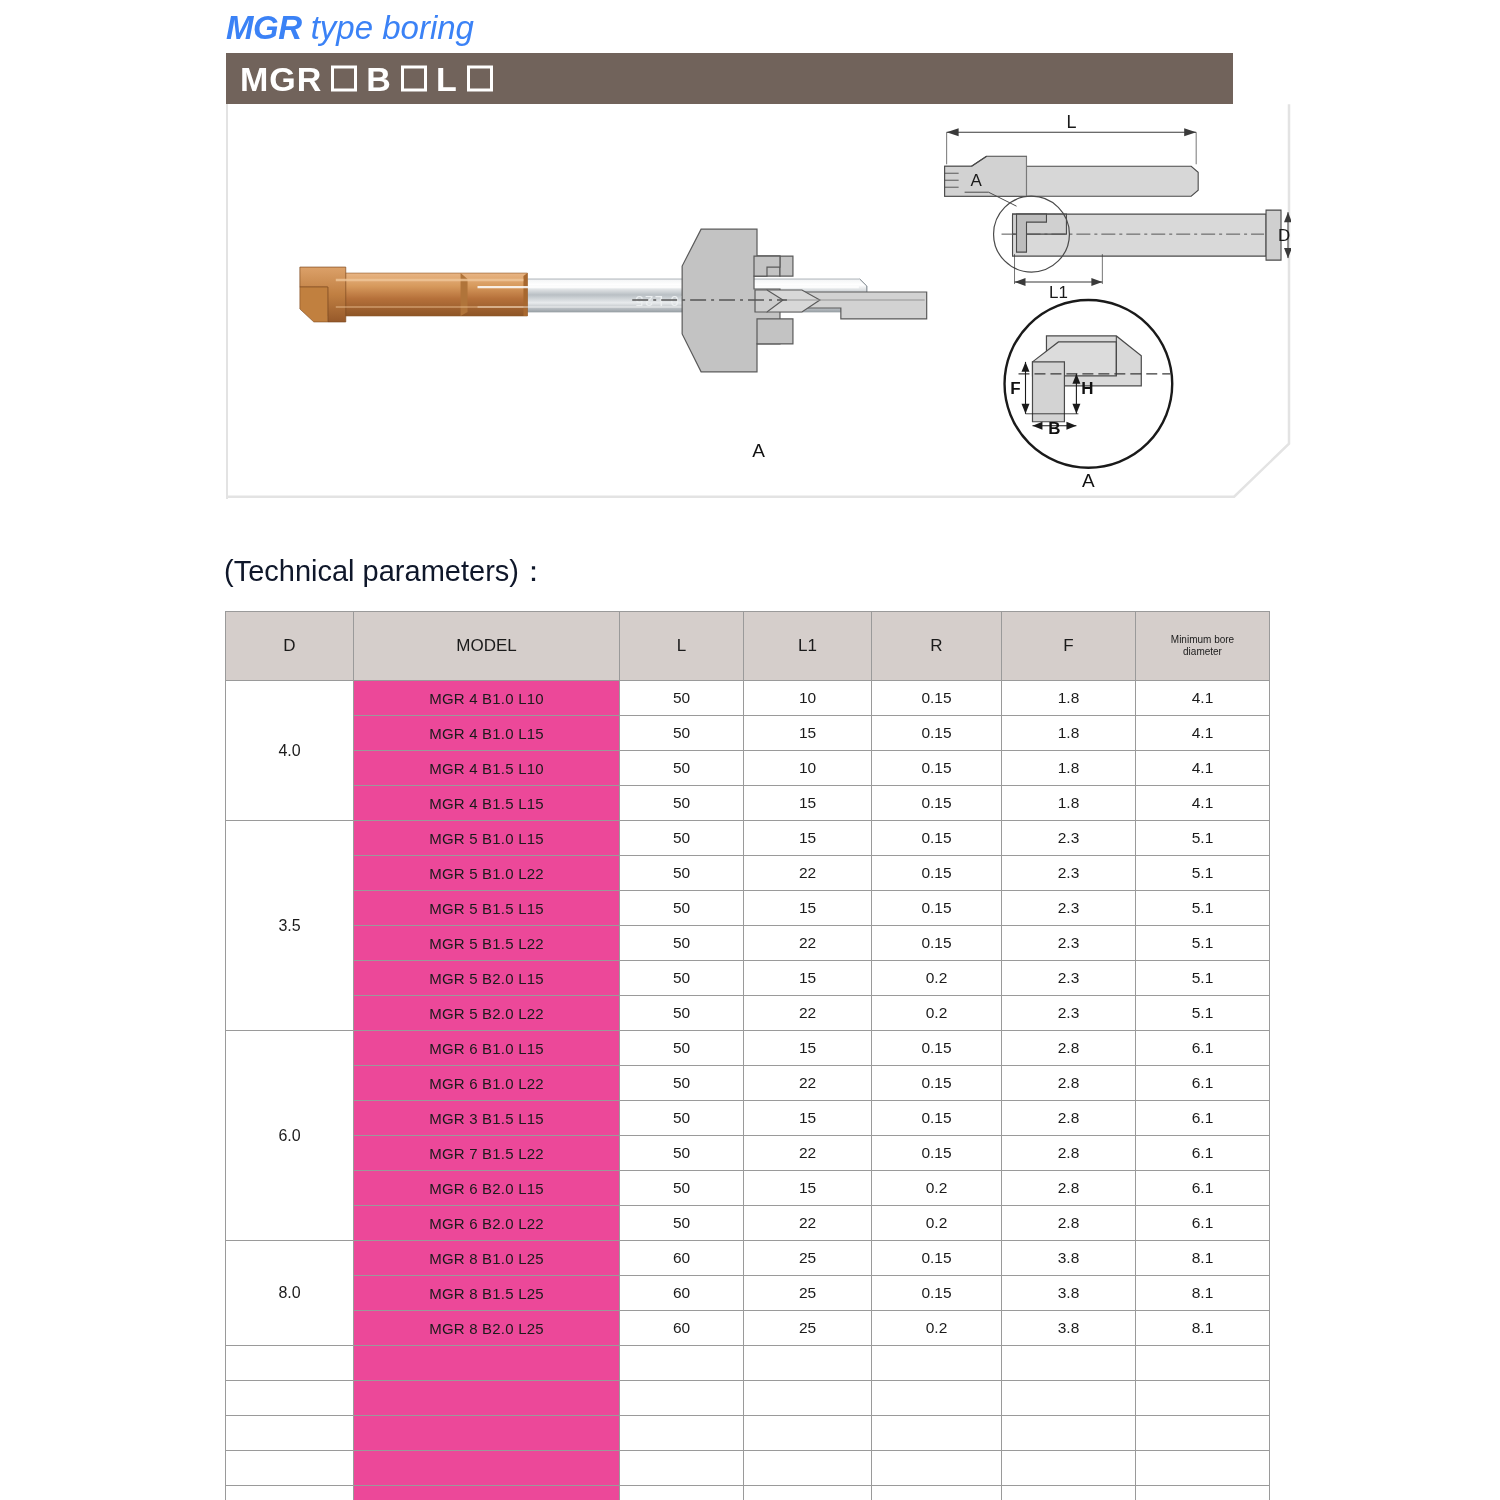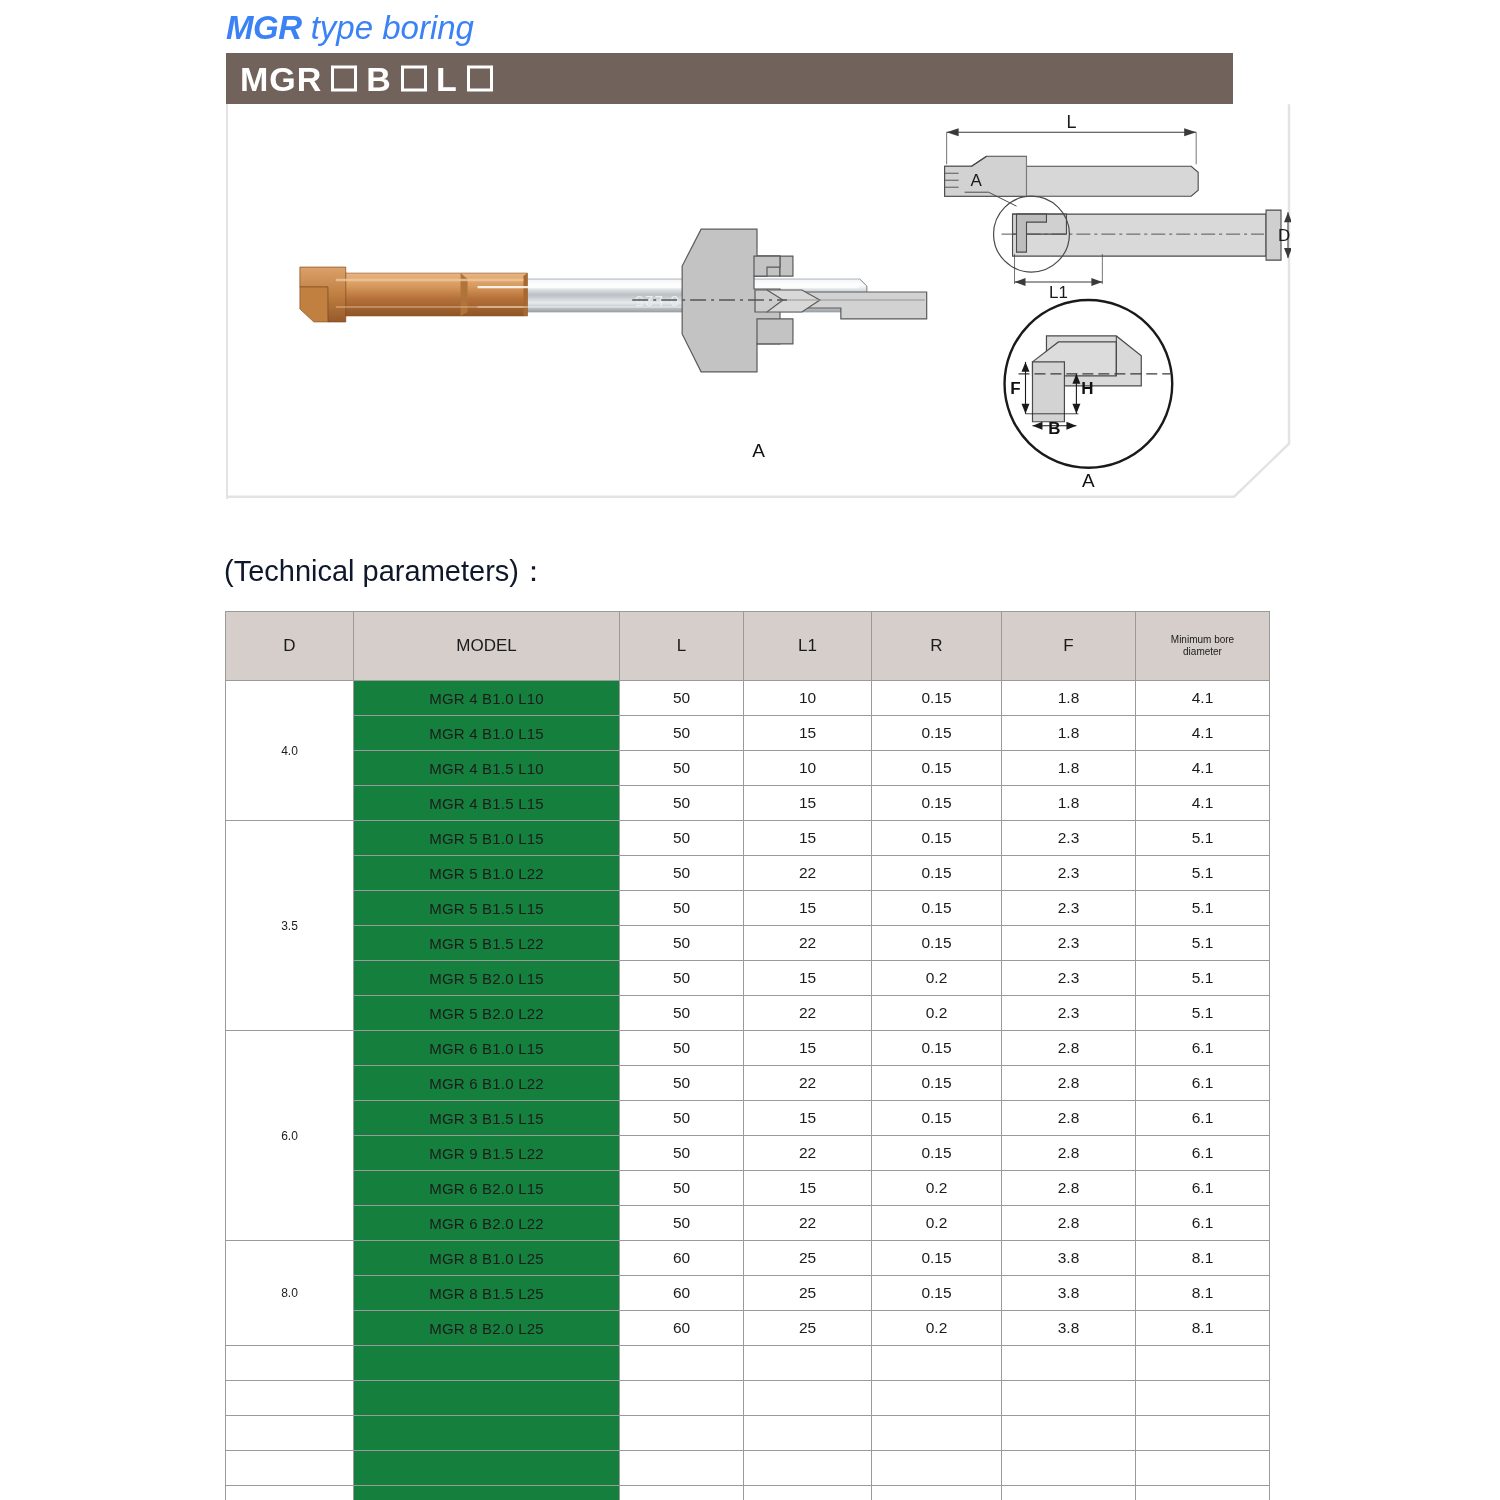--- a/index.html
+++ b/index.html
@@ -136,27 +136,27 @@
   }
   table.spec thead th.bore-head {
     font-size: 10px;
     line-height: 1.25;
   }
   table.spec tbody td {
     height: 34px;
     background: #ffffff;
   }
   table.spec tbody td.model-cell {
-    background: #15803d;
+    background: #ec4899;
     font-size: 15px;
     letter-spacing: 0.2px;
   }
   table.spec tbody td.d-cell {
     background: #ffffff;
-    font-size: 12px;
+    font-size: 16px;
     margin-top: 24px;
   }
   table.spec tbody tr.blank-row td {
     height: 34px;
   }
 </style>
 </head>
 <body>
 
 <div id="title-area">
@@ -459,21 +459,21 @@
         </tr>
         <tr>
           <td class="model-cell">MGR 3 B1.5 L15</td>
           <td>50</td>
           <td>15</td>
           <td>0.15</td>
           <td>2.8</td>
           <td>6.1</td>
         </tr>
         <tr>
-          <td class="model-cell">MGR 9 B1.5 L22</td>
+          <td class="model-cell">MGR 7 B1.5 L22</td>
           <td>50</td>
           <td>22</td>
           <td>0.15</td>
           <td>2.8</td>
           <td>6.1</td>
         </tr>
         <tr>
           <td class="model-cell">MGR 6 B2.0 L15</td>
           <td>50</td>
           <td>15</td>

